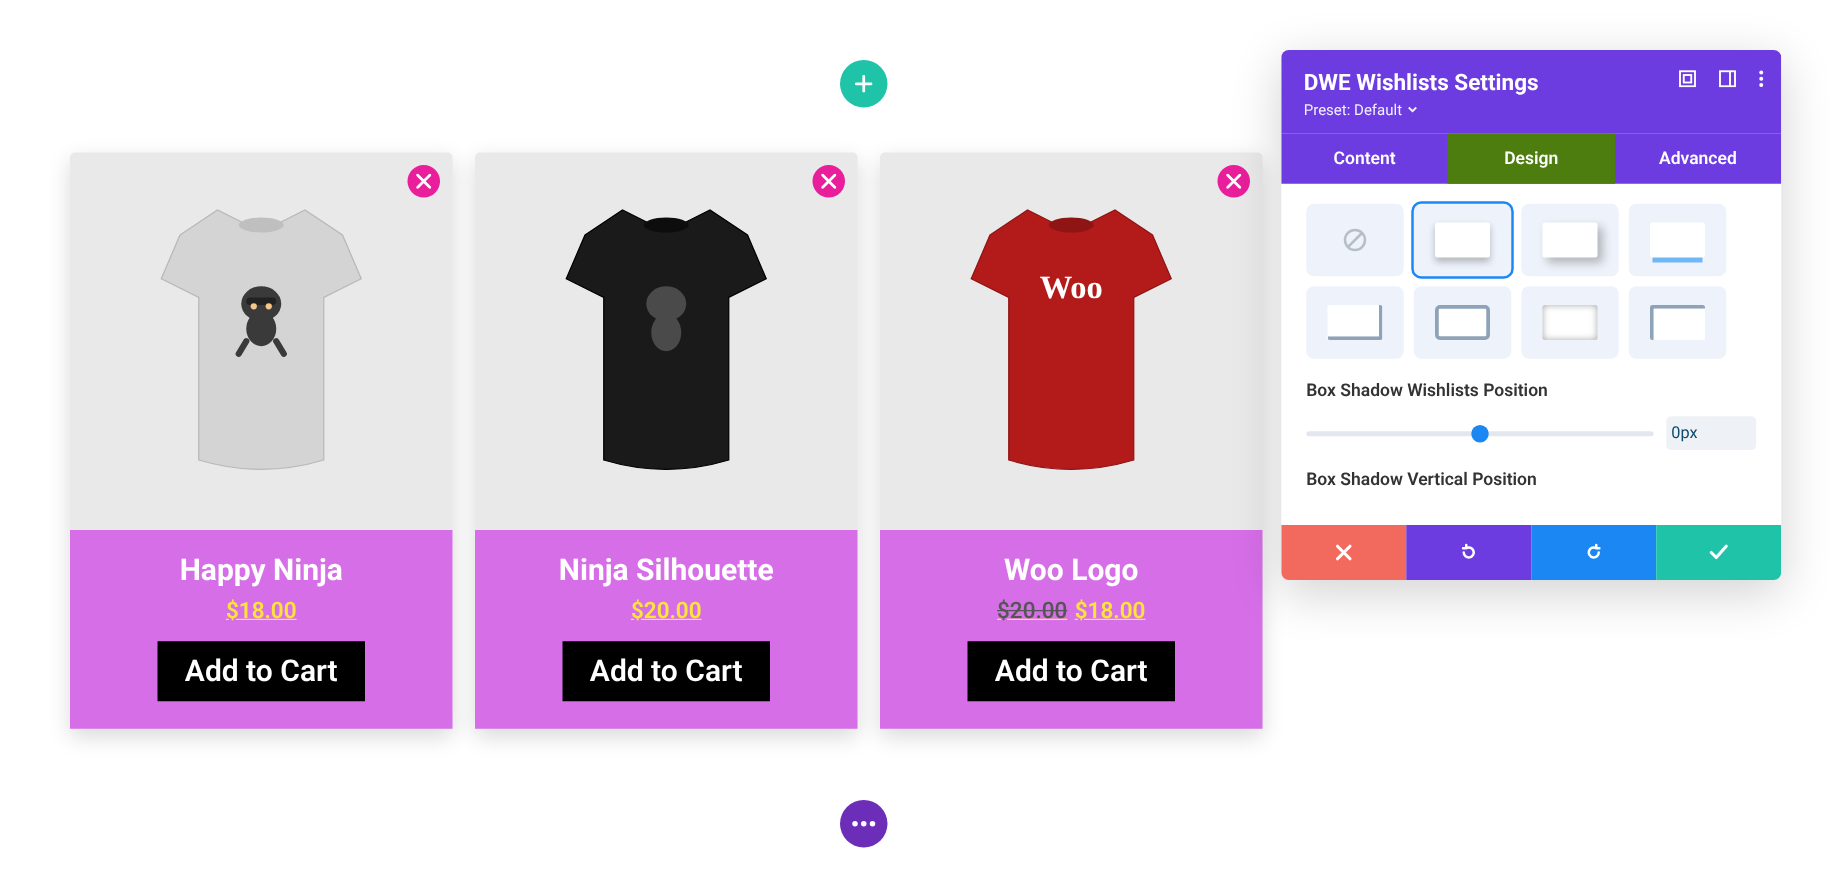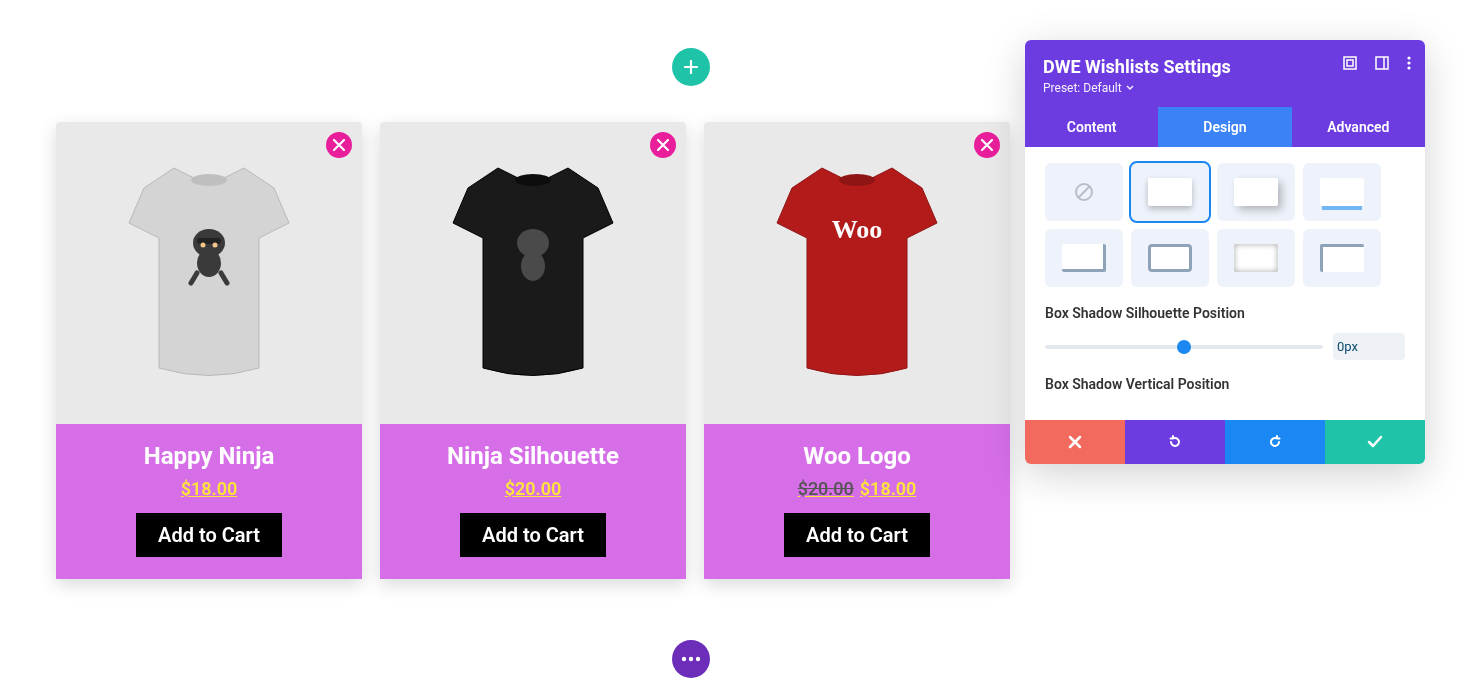--- a/index.html
+++ b/index.html
@@ -8,37 +8,37 @@
 
 .products { position: absolute; left: 56px; top: 122px; display: flex; gap: 18px; }
 .product-card { width: 306px; background: #e9e9e9; border-radius: 4px; box-shadow: 0 6px 18px rgba(0,0,0,.15); position: relative; }
 .product-close { position: absolute; top: 10px; right: 10px; width: 26px; height: 26px; border-radius: 50%; background: #e91e9b; display:flex; align-items:center; justify-content:center; cursor:pointer; }
 .product-close svg { width:12px; height:12px; }
 .product-image { height: 302px; display:flex; align-items:center; justify-content:center; }
 .product-info { background: #d66ee8; text-align:center; padding: 18px 12px 22px; }
 .product-title { color:#fff; font-weight:700; font-size:24px; margin-bottom:8px; }
 .product-price { color: #ffe43a; font-weight:600; font-size:18px;text-decoration:underline; }
 .product-price .strike { color:#555; text-decoration: line-through; margin-right:6px; font-weight:500; }
-.add-cart { display:inline-block; background:#000; color:#fff; font-weight:600; font-size:20px; padding: 10px 22px; margin-top:14px; cursor:pointer; }
+.add-cart { display:inline-block; background:#000; color:#fff; font-weight:600; font-size:24px; padding: 10px 22px; margin-top:14px; cursor:pointer; }
 
 
 .float-btn { position:absolute; width:38px; height:38px; border-radius:50%; display:flex; align-items:center; justify-content:center; cursor:pointer; }
 .float-add { background:#1fc3a8; left:672px; top:48px; }
 .float-menu { background:#6c2eb9; left:672px; top:640px; }
 
 
 .panel { position:absolute; left:1025px; top:40px; width:400px; background:#fff; box-shadow:0 10px 40px rgba(0,0,0,.18); border-radius:6px; overflow:hidden; }
 .panel-head { background:#6c3ce0; color:#fff; padding:16px 18px 12px; position:relative; }
 .panel-title { font-size:18px; font-weight:700; }
 .panel-preset { font-size:12px; opacity:.92; margin-top:4px; display:flex; align-items:center; gap:4px; cursor:pointer; }
 .head-icons { position:absolute; top:16px; right:14px; display:flex; gap:18px; align-items:center; }
 .head-icons span { cursor:pointer; display:flex; }
 .panel-tabs { background:#6c3ce0; display:flex; }
 .tab { flex:1; text-align:center; color:#fff; padding:12px 0; font-size:14px; font-weight:600; cursor:pointer; }
-.tab.active { background:#3b82f6; }
+.tab.active { background:#4d7c0f; }
 .panel-body { padding:16px 20px 60px; position:relative; }
 .section-head { display:flex; align-items:center; justify-content:space-between; margin-bottom:14px; }
 .section-title { color:#2a6df4; font-weight:700; font-size:18px; }
 .section-head .icons { display:flex; gap:10px; align-items:center; }
 .label-row { display:flex; align-items:center; gap:8px; font-size:14px; font-weight:600; color:#333; margin-bottom:10px; }
 .shadow-grid { display:grid; grid-template-columns: repeat(4, 78px); gap:8px; margin-bottom:18px; }
 .shadow-opt { height:58px; background:#eef3fb; border-radius:6px; display:flex; align-items:center; justify-content:center; cursor:pointer; position:relative; }
 .shadow-opt .preview { width:44px; height:28px; background:#fff; border-radius:2px; }
 .sub-label { font-size:14px; color:#333; font-weight:600; margin-bottom:12px; }
 .slider-row { display:flex; align-items:center; gap:10px; margin-bottom:16px; }
@@ -205,21 +205,21 @@
           <div class="preview" style="border:3px solid #8fa3b8;border-radius:4px;"></div>
         </div>
       <div class="shadow-opt">
           <div class="preview" style="box-shadow:inset 0 0 6px rgba(0,0,0,.35);"></div>
         </div>
       <div class="shadow-opt">
           <div class="preview" style="border-top:3px solid #8fa3b8;border-left:3px solid #8fa3b8;"></div>
         </div>
     </div>
 
-    <div class="sub-label">Box Shadow Silhouette Position</div>
+    <div class="sub-label">Box Shadow Wishlists Position</div>
     <div class="slider-row">
       <div class="slider">
           <div class="slider-thumb"></div>
         </div>
       <div class="slider-val">0px</div>
     </div>
 
     <div class="sub-label">Box Shadow Vertical Position</div>
   </div>
 

